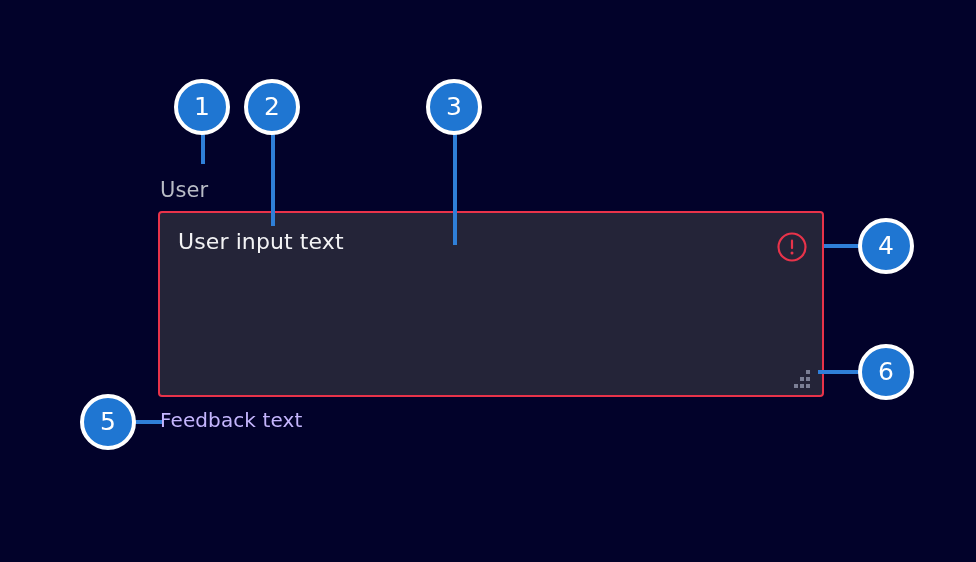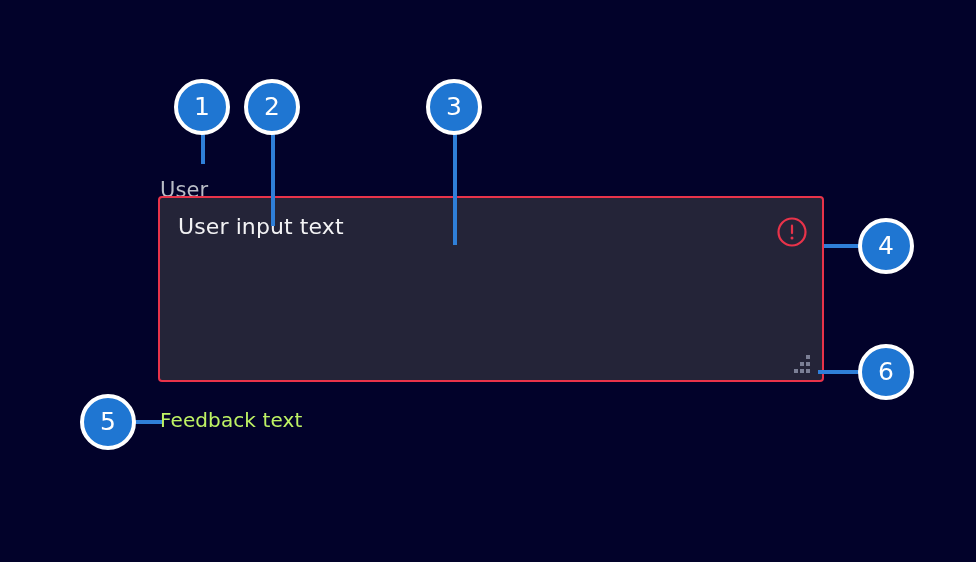--- a/index.html
+++ b/index.html
@@ -29,21 +29,21 @@
     top: 178px;
     font-size: 21px;
     color: #b9bcc6;
     letter-spacing: 0.1px;
     white-space: nowrap;
   }
 
   .textarea-box {
     position: absolute;
     left: 158px;
-    top: 196px;
+    top: 211px;
     width: 666px;
     height: 186px;
     box-sizing: border-box;
     background: #242438;
     border: 2px solid #e8334a;
     border-radius: 4px;
   }
 
   .textarea-value {
     position: absolute;
@@ -84,21 +84,21 @@
   .grip-r2c3 { left: 14px; top: 9px; }
   .grip-r3c1 { left: 2px;  top: 16px; }
   .grip-r3c2 { left: 8px;  top: 16px; }
   .grip-r3c3 { left: 14px; top: 16px; }
 
   .feedback-text {
     position: absolute;
     left: 160px;
     top: 408px;
     font-size: 20px;
-    color: #bef264;
+    color: #c4b5fd;
     letter-spacing: 0.1px;
     white-space: nowrap;
   }
 
   
   .badge {
     position: absolute;
     width: 56px;
     height: 56px;
     border-radius: 50%;

